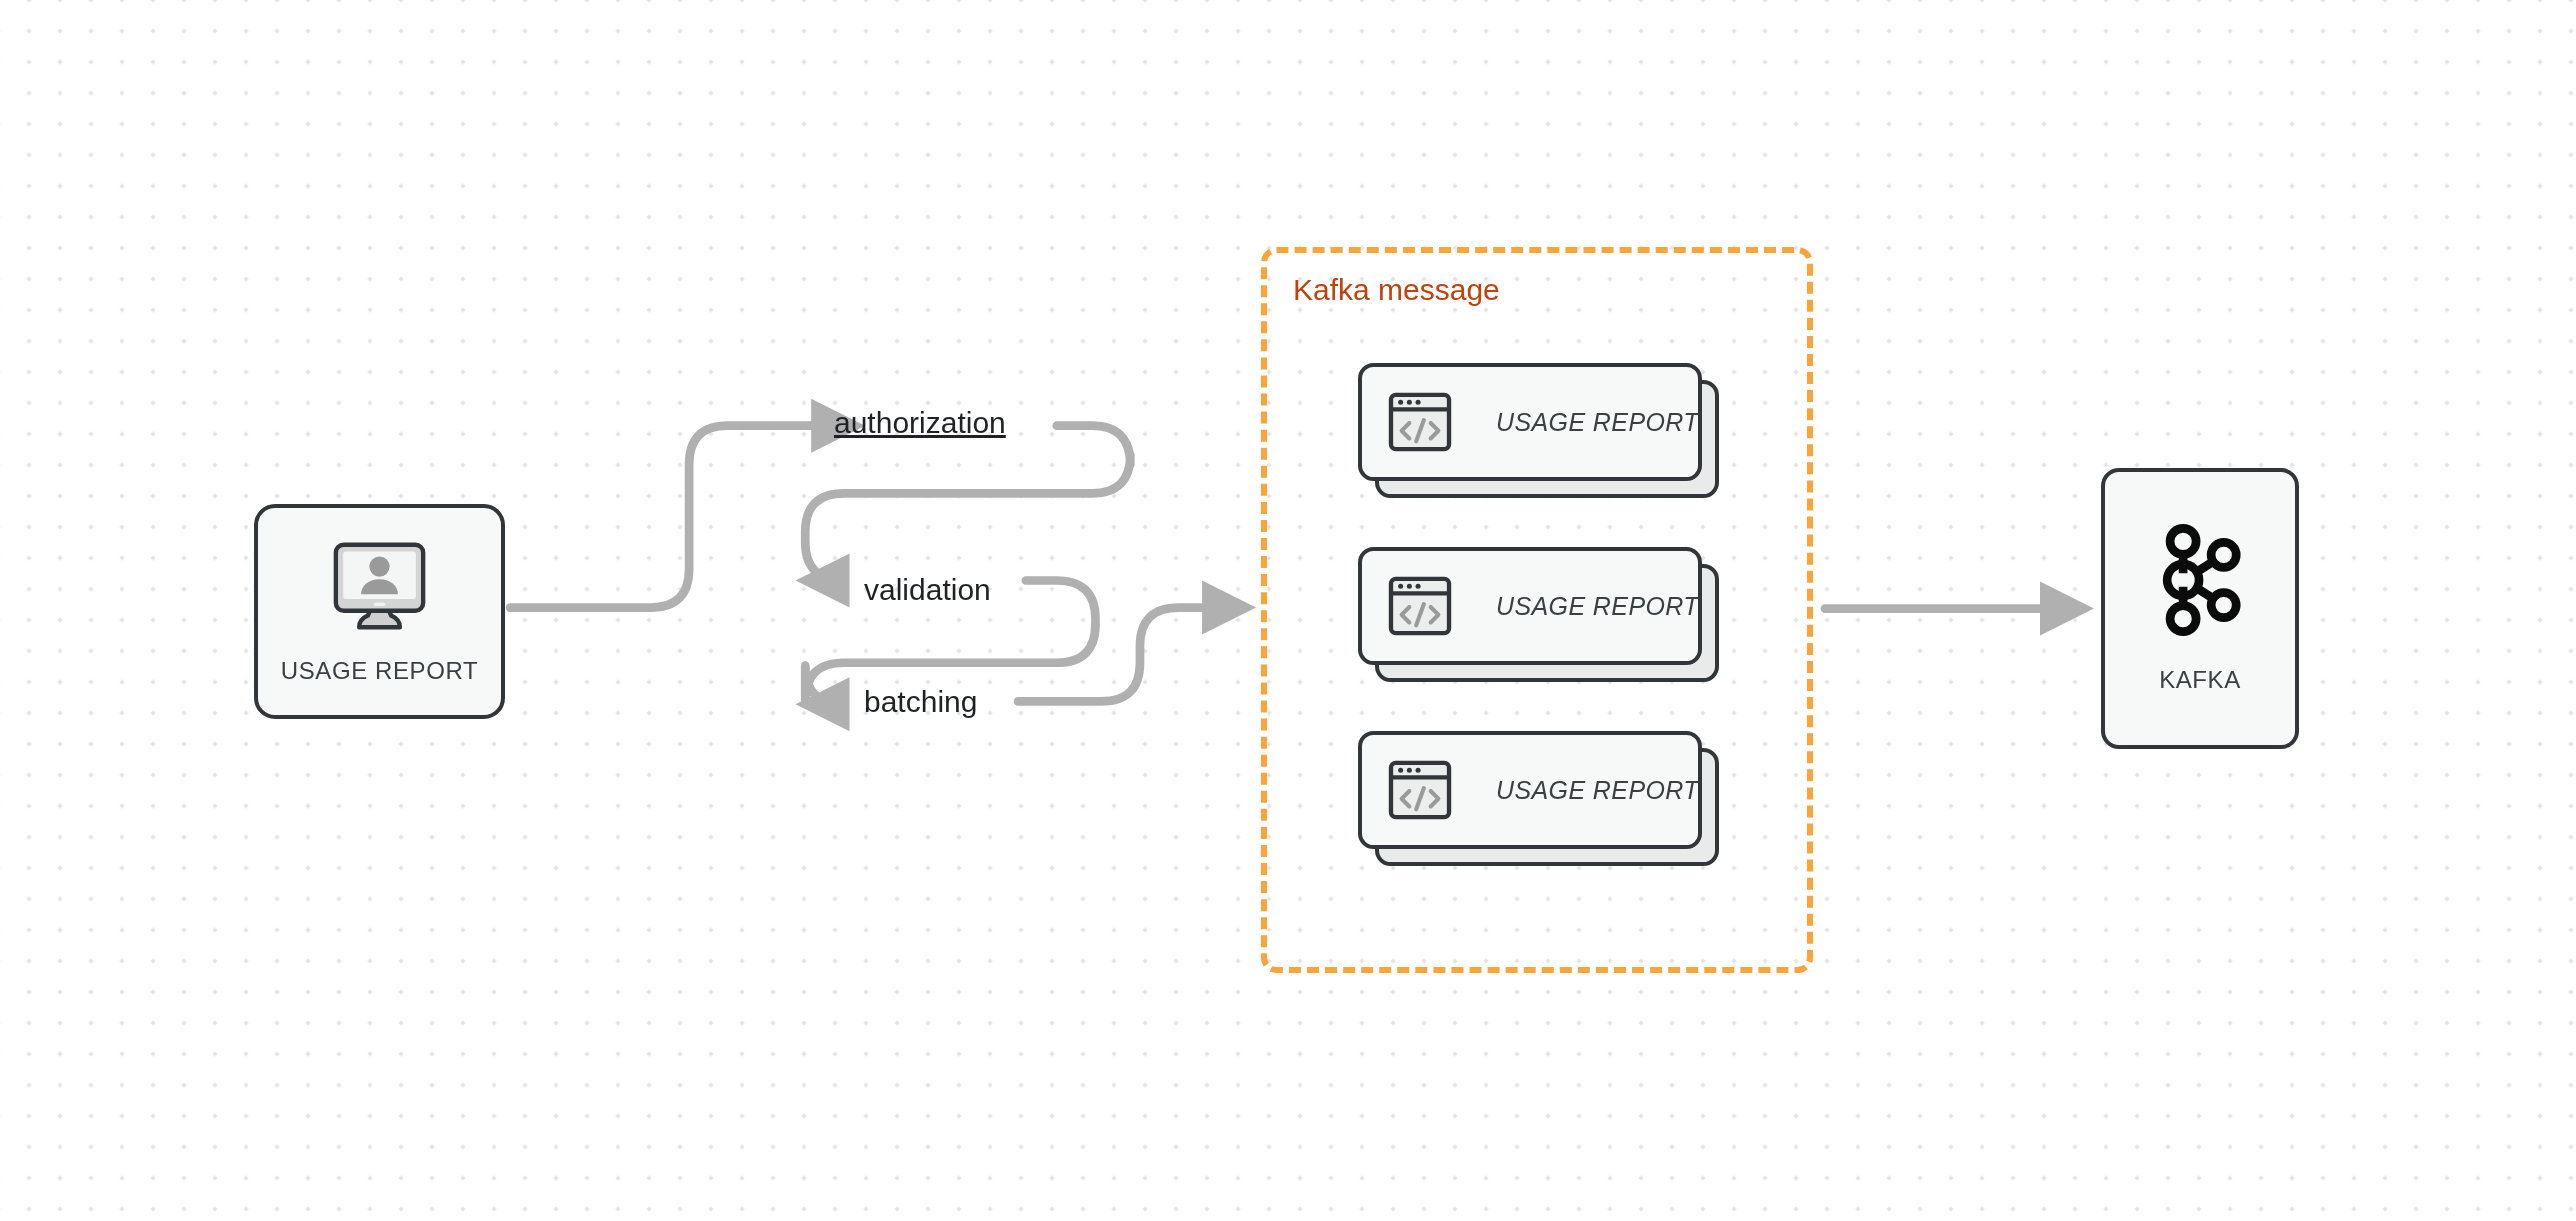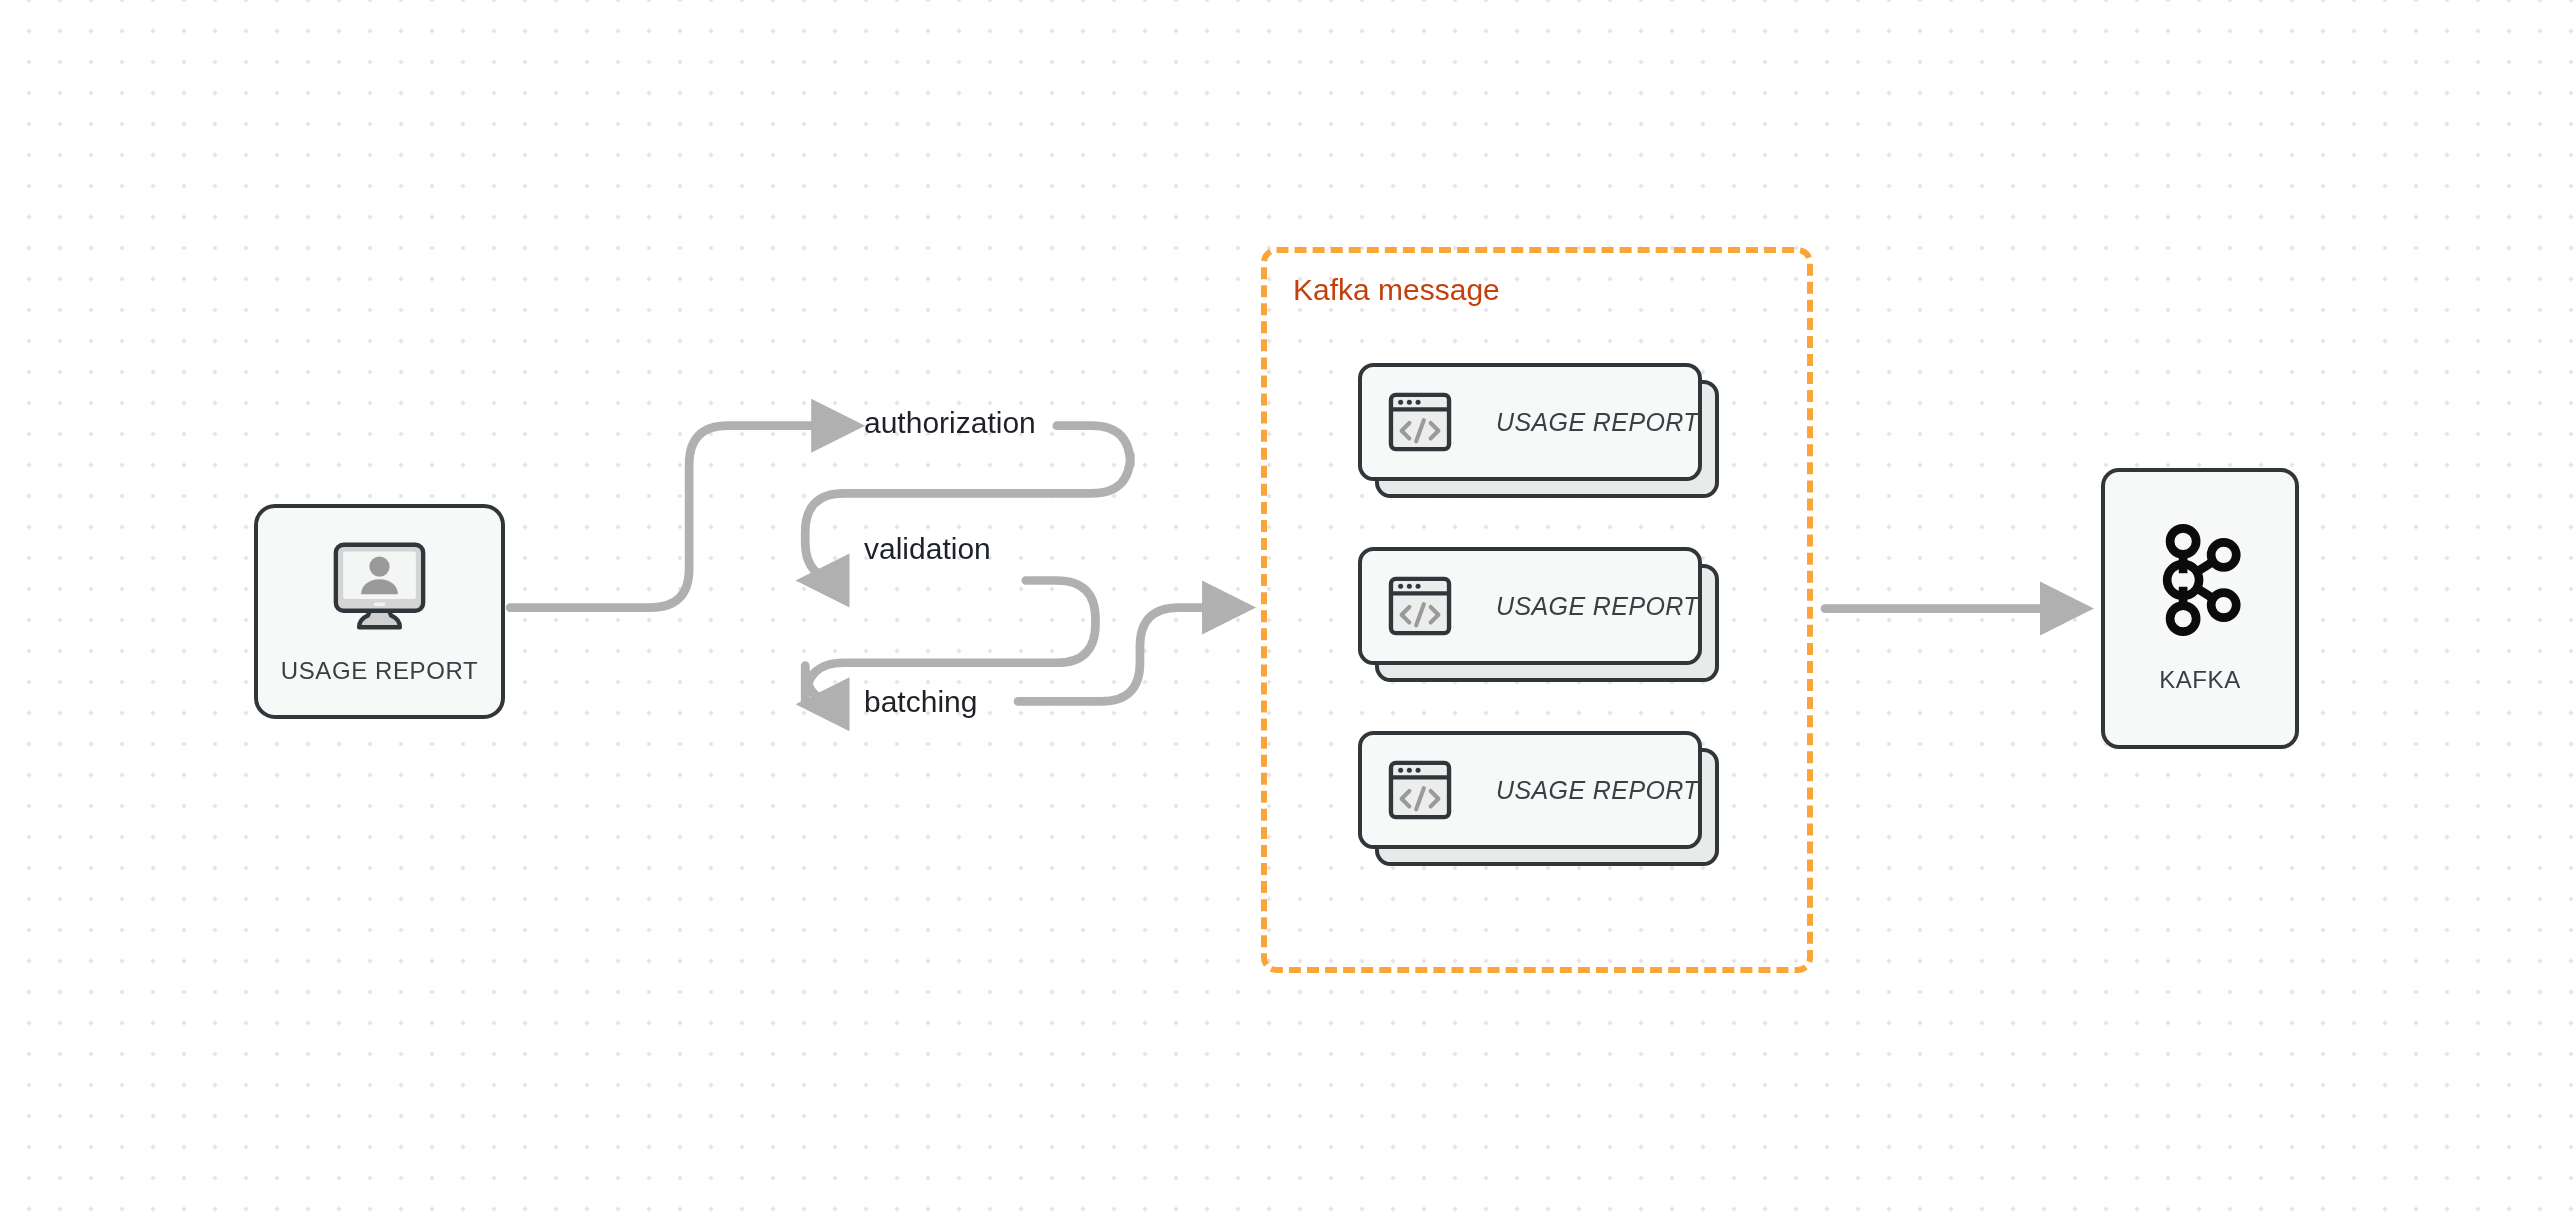--- a/index.html
+++ b/index.html
@@ -80,22 +80,22 @@
   #kafka-node .icon-wrap { margin-bottom: 25px; }
 
   
   .stage-label {
     position: absolute;
     font-size: 30px;
     color: #1e2226;
     white-space: nowrap;
     line-height: 1;
   }
-  #stage-label-authorization { left: 864px; top: 408px; }
-  #stage-label-validation    { left: 864px; top: 534px; }
+  #stage-label-authorization { left: 834px; top: 408px; text-decoration: underline; }
+  #stage-label-validation    { left: 864px; top: 575px; }
   #stage-label-batching      { left: 864px; top: 687px; text-align: center; }
 
   
   #kafka-message-group {
     position: absolute;
     left: 1261px;
     top: 247px;
     width: 552px;
     height: 726px;
     border: 6.8px dashed #faa43a;

